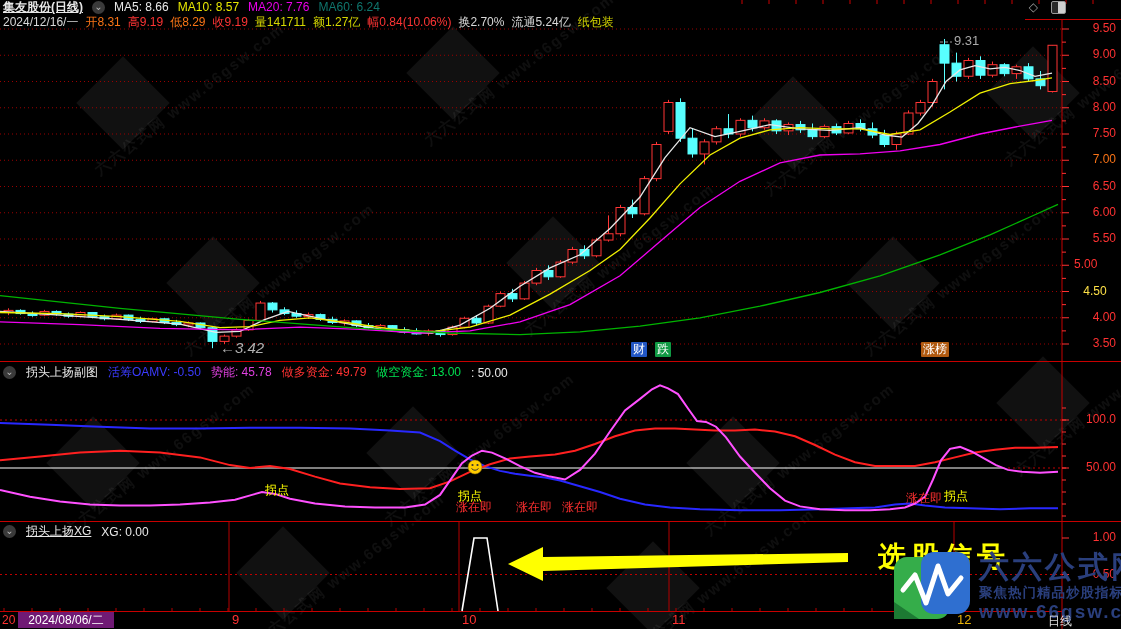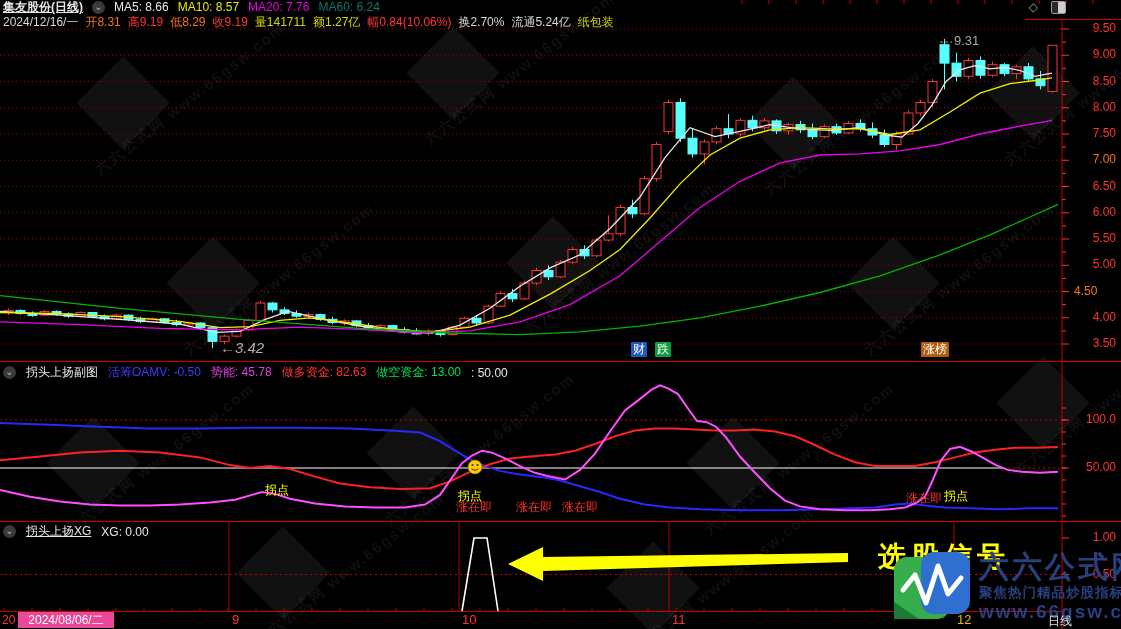--- a/index.html
+++ b/index.html
@@ -22,21 +22,21 @@
   svg#chart{position:absolute;left:0;top:0;z-index:10;}
   .lab{position:absolute;white-space:nowrap;font-size:12px;z-index:25;line-height:13px;}
   .badge{position:absolute;top:342px;font-size:12px;line-height:15px;color:#fff;padding:0 2px;
       z-index:26;border-radius:1px;}
   #badge-cai{left:631px;background:#2256c4;}
   #badge-die{left:655px;background:#109a44;}
   #badge-zhangbang{left:921px;background:#b05a10;}
   #signal-text{position:absolute;left:878px;top:538px;color:#ffff00;font-size:28px;font-weight:bold;
       letter-spacing:5px;z-index:26;}
   #first-date{position:absolute;left:2px;top:613px;color:#ff3232;font-size:12px;z-index:26;}
-  #sel-date{position:absolute;left:18px;top:612px;width:96px;height:16px;background:#ec4899;
+  #sel-date{position:absolute;left:18px;top:612px;width:96px;height:16px;background:#701a75;
       color:#fff;font-size:12px;line-height:16px;text-align:center;z-index:26;}
   #period-label{position:absolute;left:1048px;top:613px;color:#e0e0e0;font-size:12px;z-index:40;}
   .wm{position:absolute;z-index:2;pointer-events:none;}
   .wm .dia{width:66px;height:66px;background:rgba(255,255,255,0.065);transform:rotate(45deg);}
   .wm .wtx{position:absolute;left:-18px;top:20px;color:rgba(255,255,255,0.06);font-weight:bold;
       font-size:15px;transform:rotate(-38deg);white-space:nowrap;letter-spacing:2px;}
   #footer-logo{position:absolute;left:893px;top:550px;display:flex;gap:8px;z-index:35;}
   #footer-text{display:flex;flex-direction:column;}
   #footer-title{color:#2a3f7d;font-size:30px;font-weight:bold;letter-spacing:3px;line-height:34px;}
   #footer-slogan{color:#2a3f7d;font-size:13.5px;font-weight:bold;letter-spacing:1px;line-height:17px;}
@@ -443,22 +443,22 @@
   <div id="overlays">
       <div class="lab" style="left: 1074px; top: 22px; color: rgb(255, 50, 50); width: 42px; text-align: right;">9.50</div>
       <div class="lab" style="left: 1074px; top: 48.25px; color: rgb(255, 50, 50); width: 42px; text-align: right;">9.00</div>
       <div class="lab" style="left: 1074px; top: 74.5px; color: rgb(255, 50, 50); width: 42px; text-align: right;">8.50</div>
       <div class="lab" style="left: 1074px; top: 100.75px; color: rgb(255, 50, 50); width: 42px; text-align: right;">8.00</div>
       <div class="lab" style="left: 1074px; top: 127px; color: rgb(255, 50, 50); width: 42px; text-align: right;">7.50</div>
       <div class="lab" style="left: 1074px; top: 153.25px; color: #f97316; width: 42px; text-align: right;">7.00</div>
       <div class="lab" style="left: 1074px; top: 179.5px; color: rgb(255, 50, 50); width: 42px; text-align: right;">6.50</div>
       <div class="lab" style="left: 1074px; top: 205.75px; color: rgb(255, 50, 50); width: 42px; text-align: right;">6.00</div>
       <div class="lab" style="left: 1074px; top: 232px; color: rgb(255, 50, 50); width: 42px; text-align: right;">5.50</div>
-      <div class="lab" style="left: 1074px; top: 258.25px; color: rgb(255, 50, 50); width: 42px; text-align: right;">5.00</div>
-      <div class="lab" style="left: 1074px; top: 284.5px; color: #f97316; width: 42px; text-align: left;">4.50</div>
+      <div class="lab" style="left: 1074px; top: 258.25px; color: rgb(255, 50, 50); width: 42px; text-align: left;">5.00</div>
+      <div class="lab" style="left: 1074px; top: 284.5px; color: #fde047; width: 42px; text-align: center;">4.50</div>
       <div class="lab" style="left: 1074px; top: 310.75px; color: rgb(255, 50, 50); width: 42px; text-align: right;">4.00</div>
       <div class="lab" style="left: 1074px; top: 337px; color: rgb(255, 50, 50); width: 42px; text-align: right;">3.50</div>
       <div class="lab" style="left: 1074px; top: 413px; color: rgb(255, 50, 50); width: 42px; text-align: right;">100.0</div>
       <div class="lab" style="left: 1074px; top: 461px; color: rgb(255, 50, 50); width: 42px; text-align: right;">50.00</div>
       <div class="lab" style="left: 265px; top: 484px; color: rgb(255, 255, 0);">拐点</div>
       <div class="lab" style="left: 458px; top: 490px; color: rgb(255, 255, 0);">拐点</div>
       <div class="lab" style="left: 456px; top: 501px; color: rgb(255, 48, 48);">涨在即</div>
       <div class="lab" style="left: 516px; top: 501px; color: rgb(255, 48, 48);">涨在即</div>
       <div class="lab" style="left: 562px; top: 501px; color: rgb(255, 48, 48);">涨在即</div>
       <div class="lab" style="left: 906px; top: 492px; color: rgb(255, 48, 48);">涨在即</div>
@@ -471,21 +471,21 @@
       <div class="lab" style="left: 1074px; top: 567.5px; color: rgb(255, 50, 50); width: 42px; text-align: right;">0.50</div>
       <div class="lab" style="left: 220px; top: 341px; color: rgb(176, 176, 176); font-size: 15px; font-style: italic;">←3.42</div>
       <div class="lab" style="left: 954px; top: 34px; color: rgb(170, 170, 170); font-size: 13px;">9.31</div>
     </div>
 
   <div class="phdr" style="top:364px;">
     <span class="circle-icon">⌄</span>
     <span style="color:#e8e8e8;">拐头上扬副图</span>
     <span style="color:#3b3bff;">活筹OAMV: -0.50</span>
     <span style="color:#e040e0;">势能: 45.78</span>
-    <span style="color:#ff3232;">做多资金: 82.63</span>
+    <span style="color:#ff3232;">做多资金: 49.79</span>
     <span style="color:#00e050;">做空资金: 13.00</span>
     <span style="color:#e8e8e8;">: 50.00</span>
   </div>
 
   <div class="phdr" style="top:523px;">
     <span class="circle-icon">⌄</span>
     <span style="color:#e8e8e8;text-decoration:underline;">拐头上扬XG</span>
     <span style="color:#e8e8e8;">XG: 0.00</span>
   </div>
 

